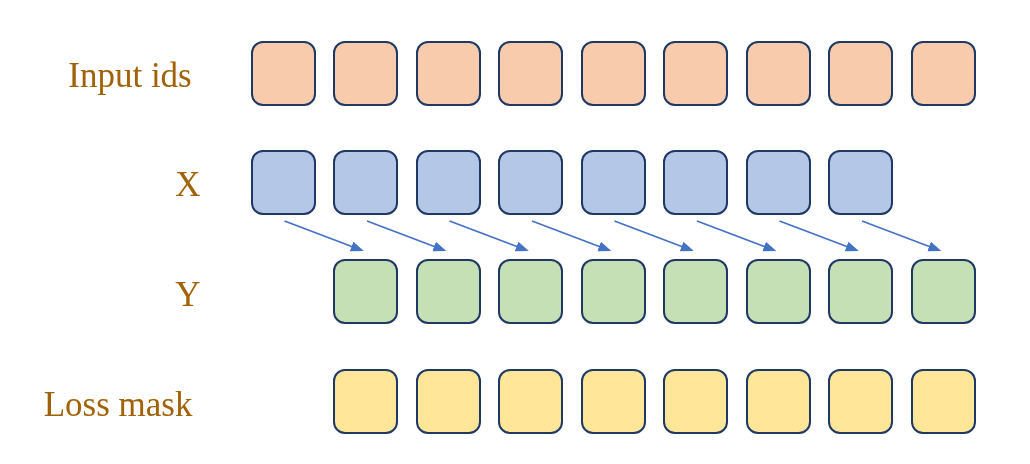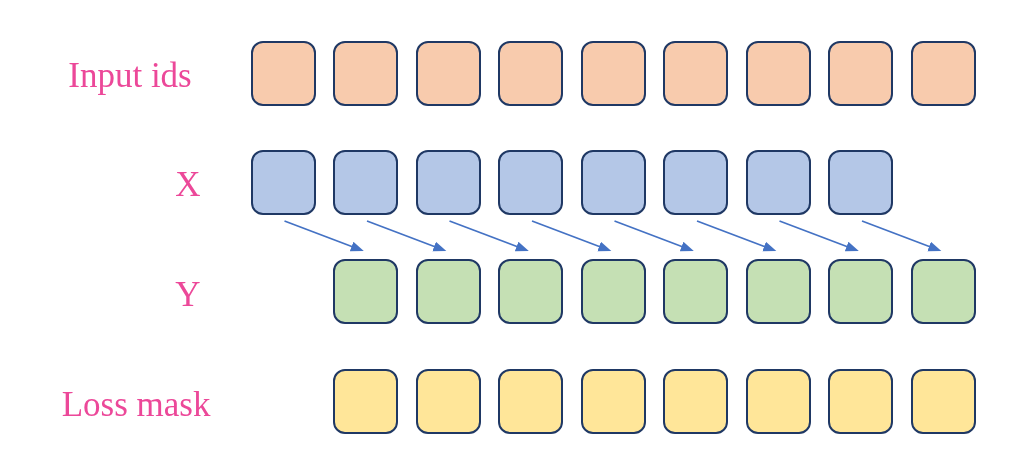--- a/index.html
+++ b/index.html
@@ -12,28 +12,28 @@
     width: 1030px;
     height: 464px;
     background: #ffffff;
     overflow: hidden;
     font-family: "Liberation Serif", "DejaVu Serif", serif;
   }
   .row-label {
     position: absolute;
     transform: translate(-50%, -50%);
     font-size: 35px;
-    color: #ec4899;
+    color: #a16207;
     white-space: nowrap;
     line-height: 1;
   }
   .label-input-ids { left: 130px; top: 75px; }
   .label-x         { left: 188px; top: 184px; }
   .label-y         { left: 188px; top: 294px; }
-  .label-loss-mask { left: 136px; top: 404px; }
+  .label-loss-mask { left: 118px; top: 404px; }
 
   .squares-row {
     position: absolute;
     left: 0;
     width: 1030px;
     height: 66px;
   }
   .row-input-ids { top: 41px; }
   .row-x         { top: 150px; }
   .row-y         { top: 259px; }

